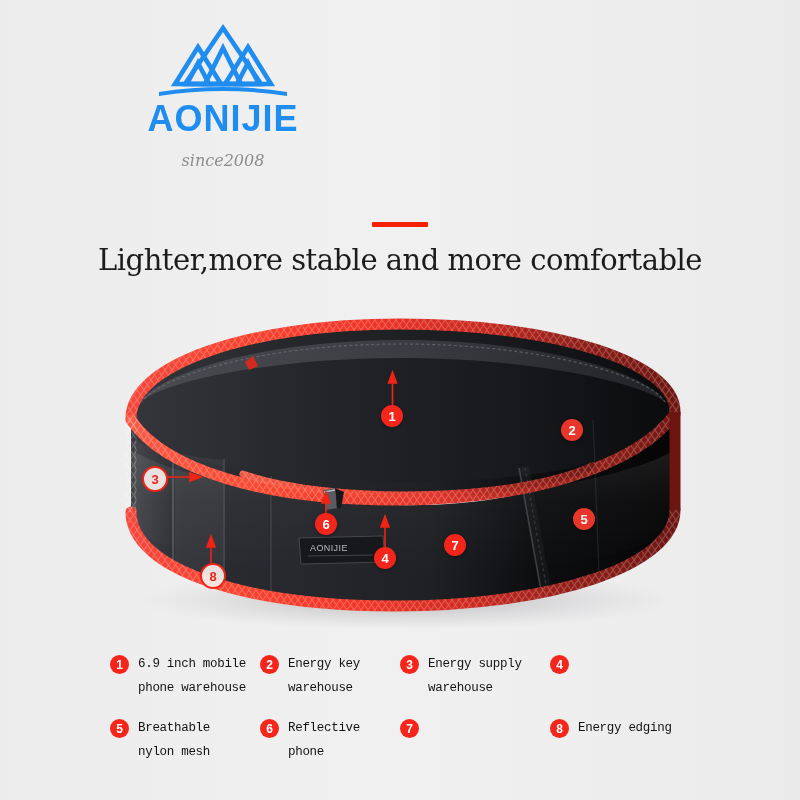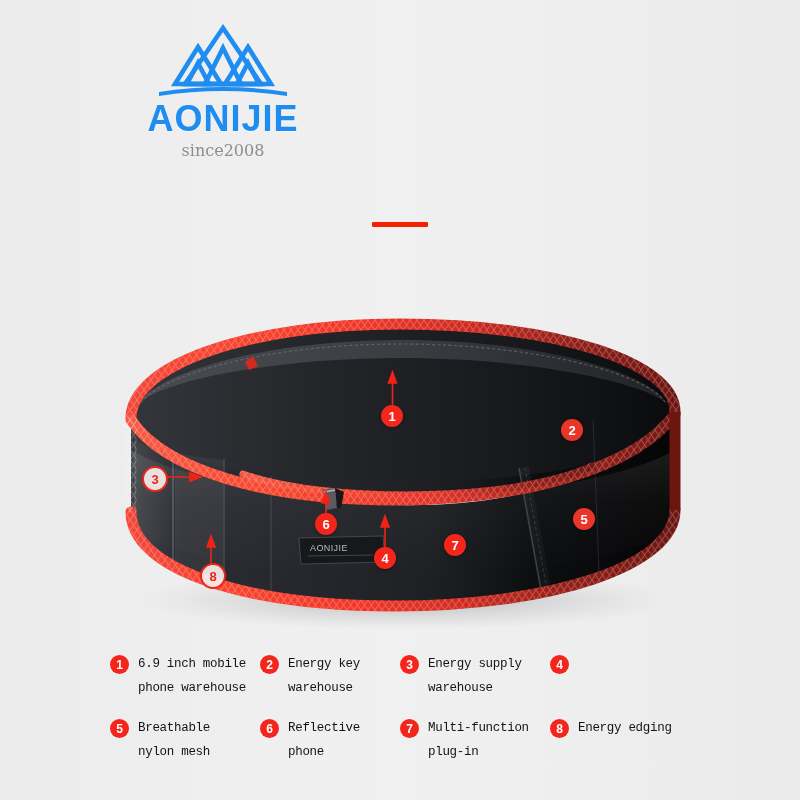--- a/index.html
+++ b/index.html
@@ -30,24 +30,25 @@
     font-weight:bold;
     font-size:36px;
     letter-spacing:1px;
     color:#1f8cf0;
     line-height:34px;
     margin-top:-4px;
     text-shadow:0 1px 0 rgba(255,255,255,.6);
   }
   .logo-since{
     font-family:"DejaVu Serif", serif;
+    font-style:italic;
     font-size:16px;
     color:#8d8d8d;
     letter-spacing:0px;
-    margin-top:5px;
+    margin-top:15px;
   }
 
   
   .title{
     position:absolute;left:0;right:0;top:163px;
     text-align:center;
     font-family:"DejaVu Serif","Liberation Serif",serif;
     font-size:43px;
     color:#1a1a1a;
     letter-spacing:1px;
@@ -132,20 +133,21 @@
         <path d="M41 41 L52 62 L30 62 Z"></path>
         <path d="M91 41 L102 62 L80 62 Z"></path>
       </g>
       <path d="M2 70 Q66 60 130 70 L130 74 Q66 64 2 74 Z" fill="#1f8cf0"></path>
     </svg>
     <div class="logo-word">AONIJIE</div>
     <div class="logo-since">since2008</div>
   </div>
 
   <div class="rule"></div>
+  <div class="subtitle">Lighter,more stable and more comfortable</div>
 
   <div class="photo">
     <svg viewBox="0 0 615 330">
       <defs>
 
         <linearGradient id="bodyG" x1="0" y1="0" x2="1" y2="0">
           <stop offset="0" stop-color="#3a3c41"></stop>
           <stop offset="0.10" stop-color="#2b2d32"></stop>
           <stop offset="0.32" stop-color="#25272c"></stop>
           <stop offset="0.55" stop-color="#1e2024"></stop>
@@ -351,22 +353,20 @@
           <div class="badge">5</div>
           <div class="legend-text">Breathable
 nylon mesh</div>
         </div>
         <div class="legend-item" style="width: 140px;">
           <div class="badge">6</div>
           <div class="legend-text">Reflective phone</div>
         </div>
         <div class="legend-item" style="width: 150px;">
           <div class="badge">7</div>
-          <div class="legend-text">Multi-function
-plug-in</div>
         </div>
         <div class="legend-item" style="width: 150px;">
           <div class="badge">8</div>
           <div class="legend-text">Energy edging</div>
         </div>
       </div>
     </div>
 
 </div>
 

